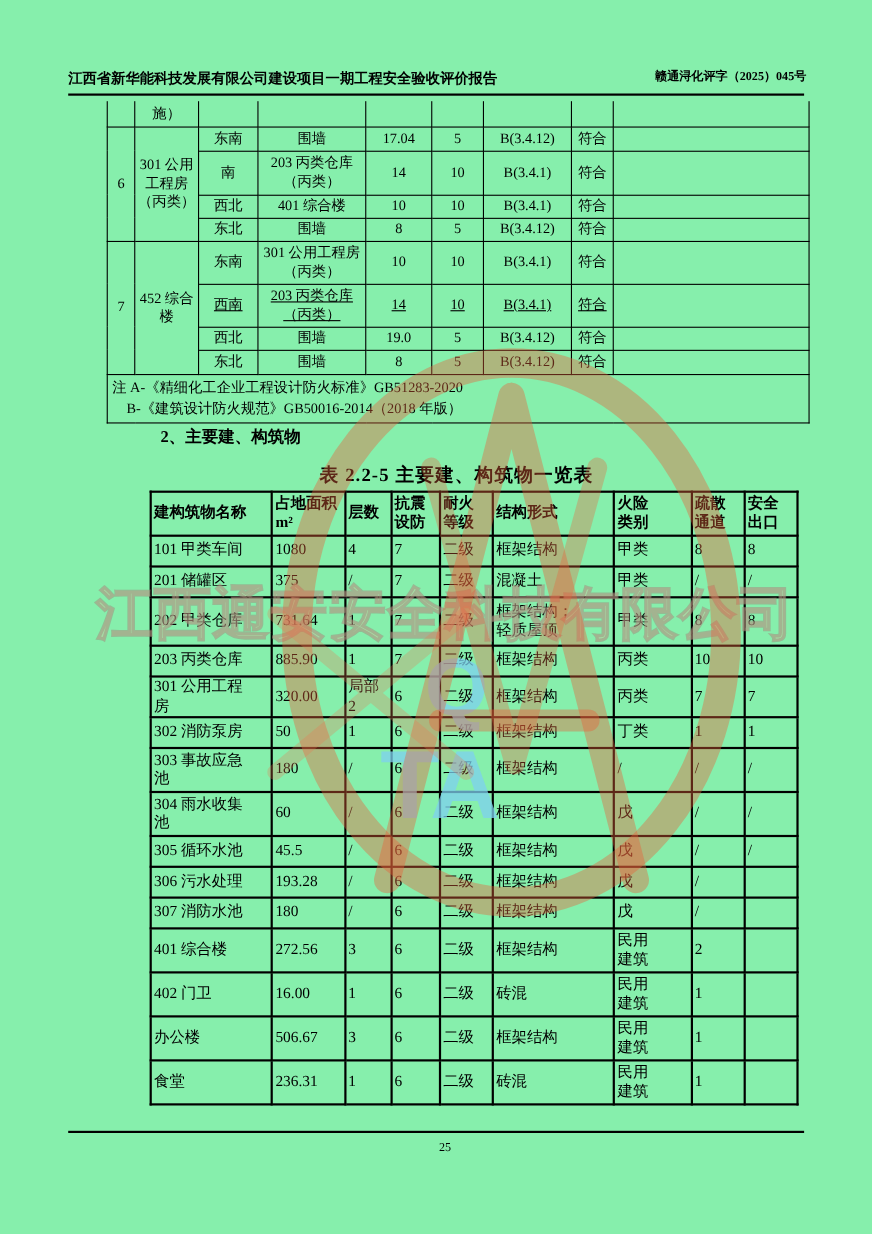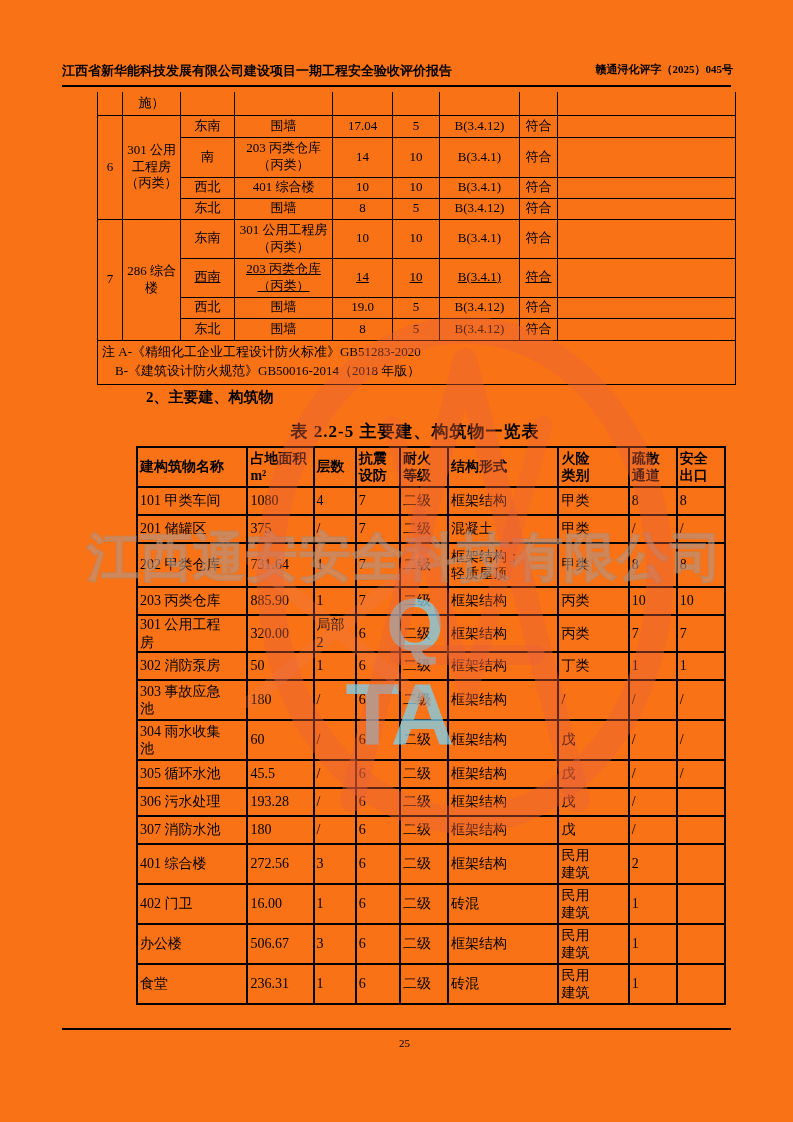--- a/index.html
+++ b/index.html
@@ -1,16 +1,16 @@
 <!DOCTYPE html>
 <html><head>
 <meta charset="utf-8">
 <style>
   html,body{margin:0;padding:0;background:#888;}
-  .page{position:relative;width:793px;height:1122px;margin:0 auto;background:#f97316;
+  .page{position:relative;width:793px;height:1122px;margin:0 auto;background:#86efac;
         font-family:"Liberation Serif",serif;color:#000;overflow:hidden;}
   
   .hdr-left{position:absolute;left:62px;top:62px;font-size:13px;font-weight:bold;white-space:nowrap;}
   .hdr-right{position:absolute;right:60px;top:62px;font-size:11px;font-weight:bold;white-space:nowrap;}
   .hdr-rule{position:absolute;left:62px;right:62px;top:85px;height:2px;background:#000;}
   
   #top-table{position:absolute;left:97px;top:92px;width:638px;border-collapse:collapse;
              table-layout:fixed;font-size:13px;text-align:center;}
   #top-table td{border:1px solid #000;padding:0 2px;white-space:pre-line;line-height:1.3;overflow:hidden;}
   #top-table tr.cont td{border-top:none;}
@@ -100,21 +100,21 @@
           <td>东北</td>
           <td>围墙</td>
           <td>8</td>
           <td>5</td>
           <td>B(3.4.12)</td>
           <td>符合</td>
           <td></td>
         </tr>
         <tr style="height: 39px;">
           <td rowspan="4">7</td>
-          <td rowspan="4">286 综合
+          <td rowspan="4">452 综合
 楼</td>
           <td>东南</td>
           <td>301 公用工程房
 （丙类）</td>
           <td>10</td>
           <td>10</td>
           <td>B(3.4.1)</td>
           <td>符合</td>
           <td></td>
         </tr>

